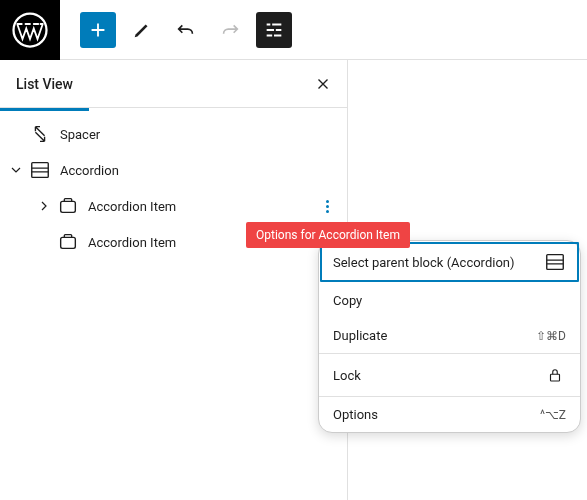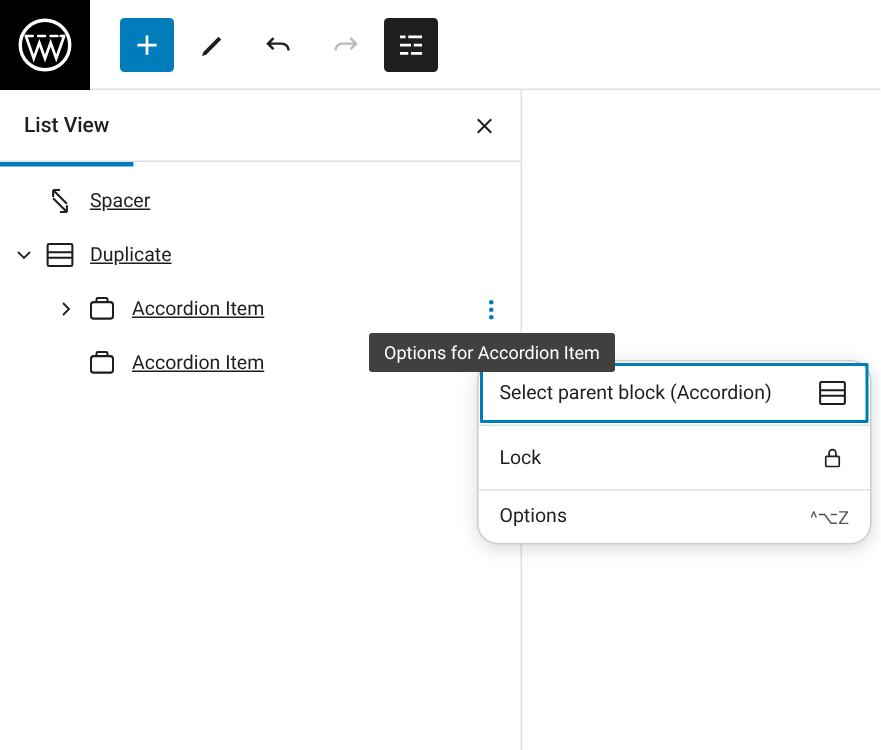--- a/index.html
+++ b/index.html
@@ -92,21 +92,21 @@
       top: 50%;
       transform: translateY(-50%);
       width: 32px; height: 32px;
       display: flex;
       align-items: center;
       justify-content: center;
       cursor: pointer;
     }
 
     
-    .block-list { padding-top: 8px; width: 347px; text-decoration: underline; }
+    .block-list { padding-top: 8px; width: 347px; }
     .block-row {
       display: flex;
       align-items: center;
       height: 36px;
       padding-right: 8px;
       position: relative;
     }
     .chevron {
       width: 24px;
       height: 24px;
@@ -128,21 +128,21 @@
       display: flex;
       align-items: center;
       justify-content: center;
       cursor: pointer;
     }
     .more .dot { width: 3px; height: 3px; background: #007cba; border-radius: 50%; margin: 1px 0; }
 
     
     .tooltip {
       position: absolute;
-      background: #404040;
+      background: #ef4444;
       color: #fff;
       padding: 6px 10px;
       font-size: 12px;
       border-radius: 2px;
       white-space: nowrap;
       z-index: 20;
     }
 
     
     .menu {
@@ -252,21 +252,21 @@
       <svg width="16" height="16" viewBox="0 0 24 24">
           <path d="M6 9l6 6 6-6" stroke="#1e1e1e" stroke-width="1.8" fill="none"></path>
         </svg>
     </div>
     <div class="block-icon">
       <svg width="22" height="22" viewBox="0 0 24 24">
           <rect x="3" y="4" width="18" height="16" rx="1" fill="none" stroke="#1e1e1e" stroke-width="1.5"></rect>
           <path d="M3 10h18M3 14h18" stroke="#1e1e1e" stroke-width="1.5"></path>
         </svg>
     </div>
-    <span class="block-label">Duplicate</span>
+    <span class="block-label">Accordion</span>
   </div>
 
   <div class="block-row" style="padding-left:32px;">
     <div class="chevron">
       <svg width="16" height="16" viewBox="0 0 24 24">
           <path d="M9 6l6 6-6 6" stroke="#1e1e1e" stroke-width="1.8" fill="none"></path>
         </svg>
     </div>
     <div class="block-icon">
       <svg width="22" height="22" viewBox="0 0 24 24">
@@ -302,20 +302,27 @@
 <div class="menu" style="left:318px; top:240px;">
   <div class="menu-item highlighted">
     <span>Select parent block (Accordion)</span>
     <span class="menu-icon">
       <svg width="22" height="22" viewBox="0 0 24 24">
           <rect x="3" y="4" width="18" height="16" rx="1" fill="none" stroke="#1e1e1e" stroke-width="1.5"></rect>
           <path d="M3 10h18M3 14h18" stroke="#1e1e1e" stroke-width="1.5"></path>
         </svg>
     </span>
   </div>
+  <div class="menu-item">
+    <span>Copy</span>
+  </div>
+  <div class="menu-item">
+    <span>Duplicate</span>
+    <span class="kbd">⇧⌘D</span>
+  </div>
   <div class="menu-sep"></div>
   <div class="menu-item">
     <span>Lock</span>
     <span class="menu-icon">
       <svg width="18" height="18" viewBox="0 0 24 24">
           <rect x="6" y="11" width="12" height="9" rx="1" fill="none" stroke="#1e1e1e" stroke-width="1.5"></rect>
           <path d="M9 11V8a3 3 0 016 0v3" fill="none" stroke="#1e1e1e" stroke-width="1.5"></path>
         </svg>
     </span>
   </div>

